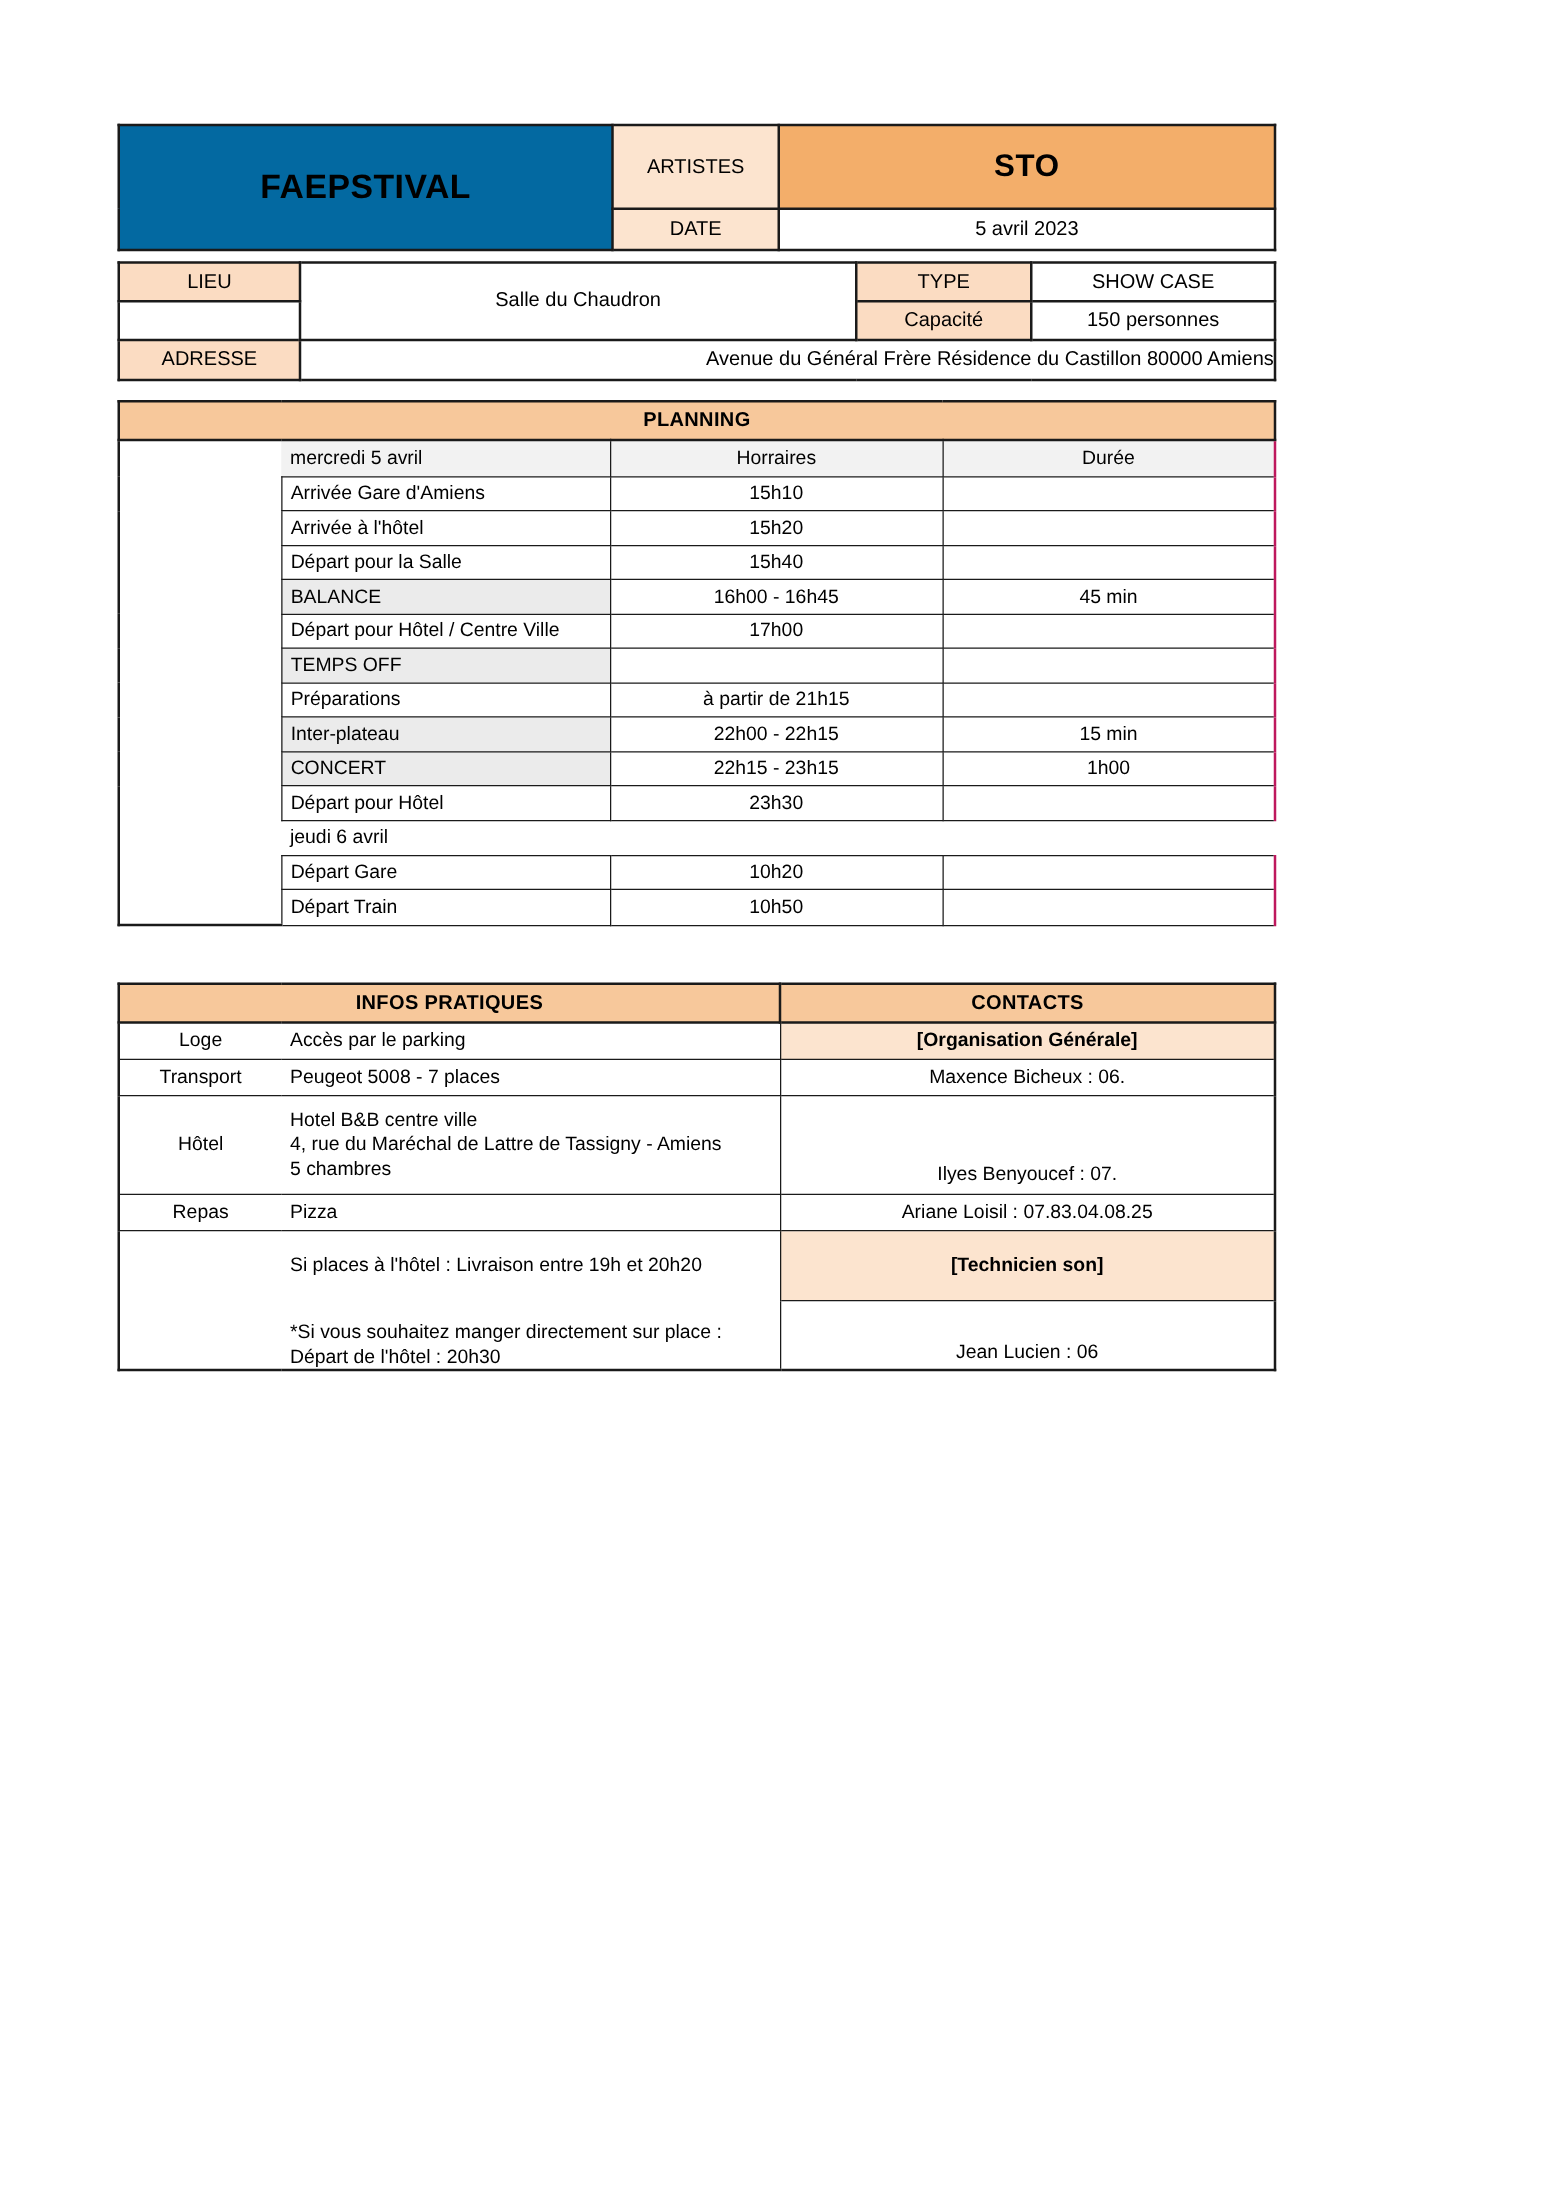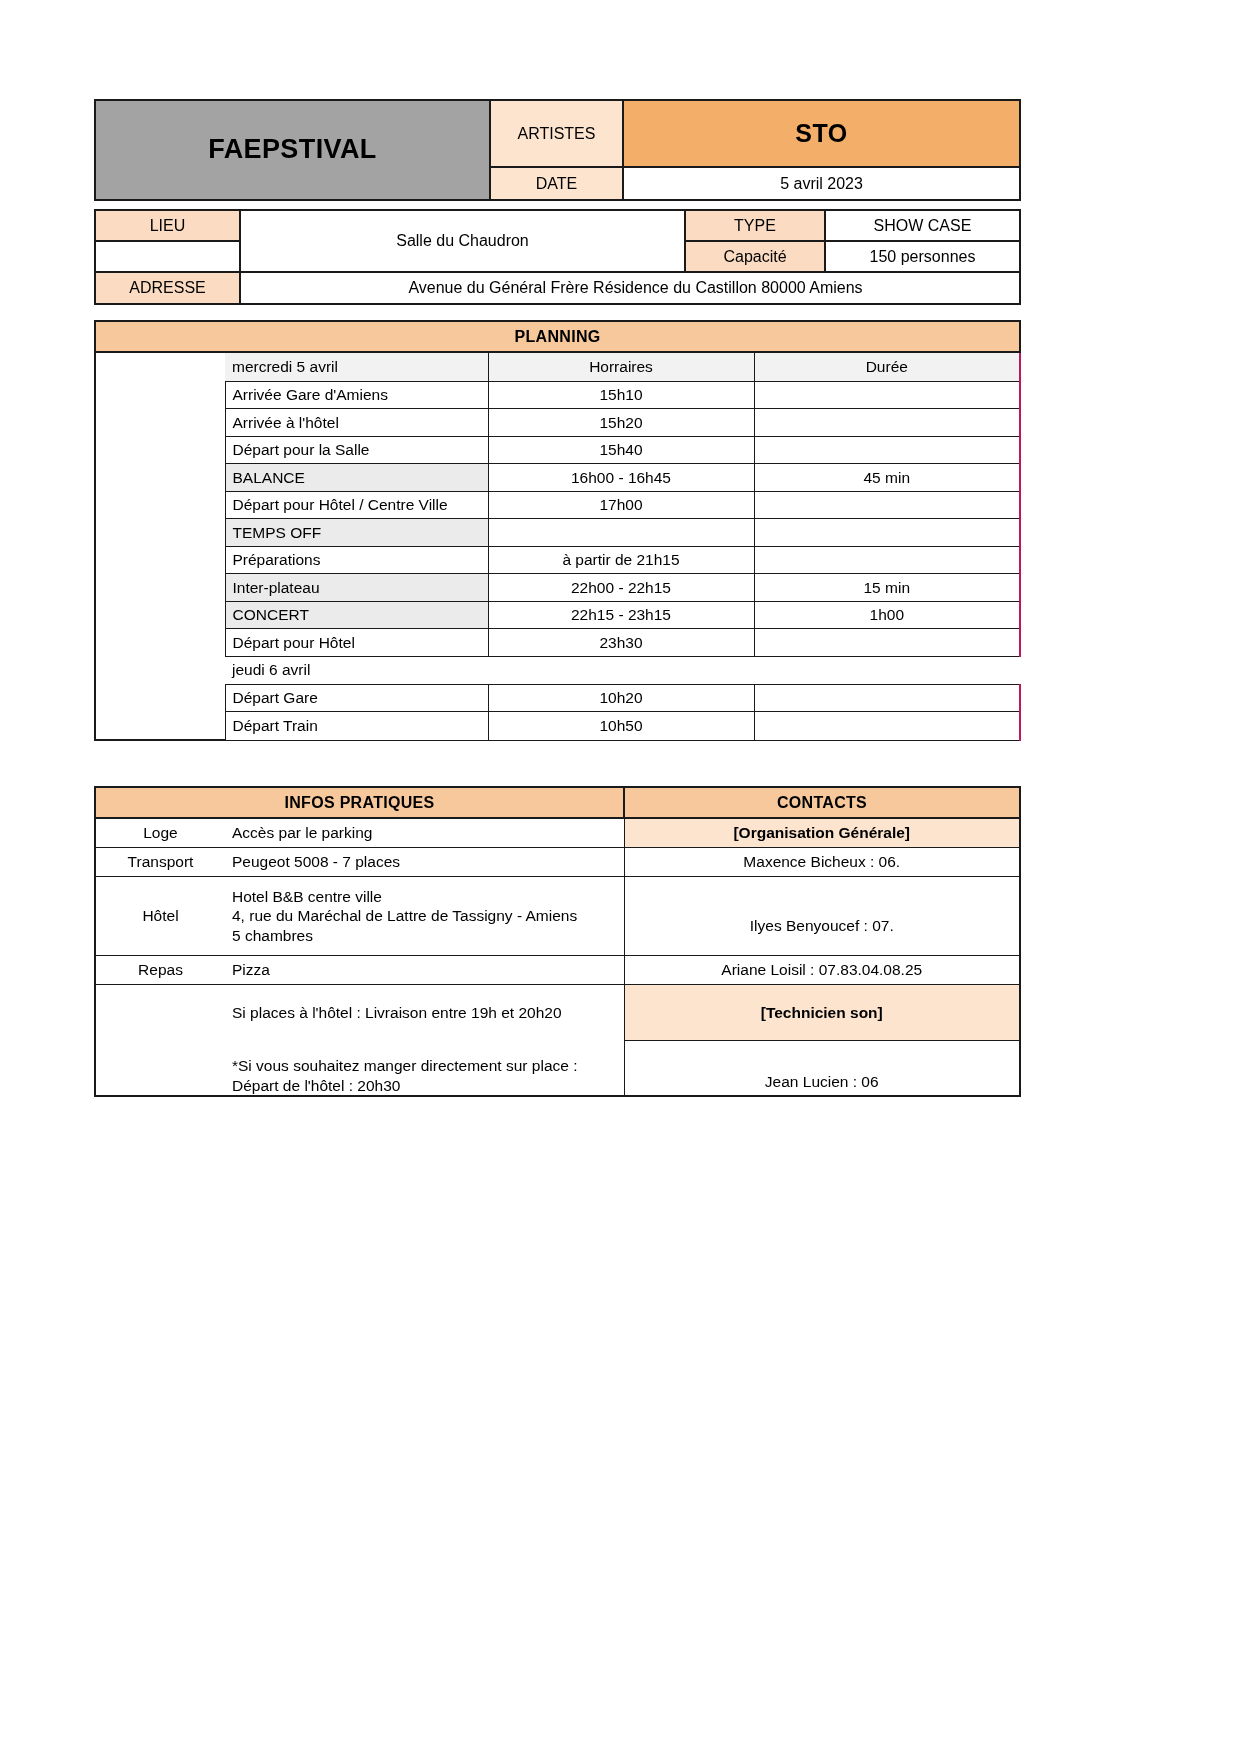--- a/index.html
+++ b/index.html
@@ -33,21 +33,21 @@
   }
 
   
   .title-block {
     position: absolute;
     left: 94px;
     top: 99px;
     width: 925px;
   }
   .cell-title {
-    background: #a3a3a3;
+    background: #0369a1;
     border: 2px solid #1a1a1a;
     text-align: center;
     font-size: 27px;
     font-weight: bold;
     letter-spacing: 0.4px;
   }
   .cell-lbl-artistes,
   .cell-lbl-date {
     background: #FCE4CF;
     border: 2px solid #1a1a1a;
@@ -94,21 +94,21 @@
   }
   .v-val {
     background: #ffffff;
     border: 2px solid #1a1a1a;
     text-align: center;
     font-size: 16px;
   }
   .v-addr {
     background: #ffffff;
     border: 2px solid #1a1a1a;
-    text-align: center;
+    text-align: right;
     font-size: 16px;
     padding-left: 11px;
   }
 
   
   .planning-block {
     position: absolute;
     left: 94px;
     top: 320px;
     width: 925px;
@@ -414,21 +414,21 @@
         <tr>
           <td class="i-key" style="height: 28px;">Transport</td>
           <td class="i-val ml" style="vertical-align: middle;">Peugeot 5008 - 7 places</td>
           <td class="i-contact">Maxence Bicheux : 06.</td>
         </tr>
         <tr>
           <td class="i-key" style="height: 78px;">Hôtel</td>
           <td class="i-val ml" style="vertical-align: middle;">Hotel B&amp;B centre ville
 4, rue du Maréchal de Lattre de Tassigny - Amiens
 5 chambres</td>
-          <td class="i-contact" style="vertical-align: bottom; padding-bottom: 20px;">Ilyes Benyoucef : 07.</td>
+          <td class="i-contact" style="vertical-align: bottom; padding-bottom: 6px;">Ilyes Benyoucef : 07.</td>
         </tr>
         <tr>
           <td class="i-key" style="height: 28px;">Repas</td>
           <td class="i-val ml" style="vertical-align: middle;">Pizza</td>
           <td class="i-contact">Ariane Loisil : 07.83.04.08.25</td>
         </tr>
         <tr>
           <td class="i-key-nb" style="height: 55px;"></td>
           <td class="i-val-nb ml" style="vertical-align: middle;">Si places à l'hôtel : Livraison entre 19h et 20h20</td>
           <td class="i-contact i-contact-hl">[Technicien son]</td>

